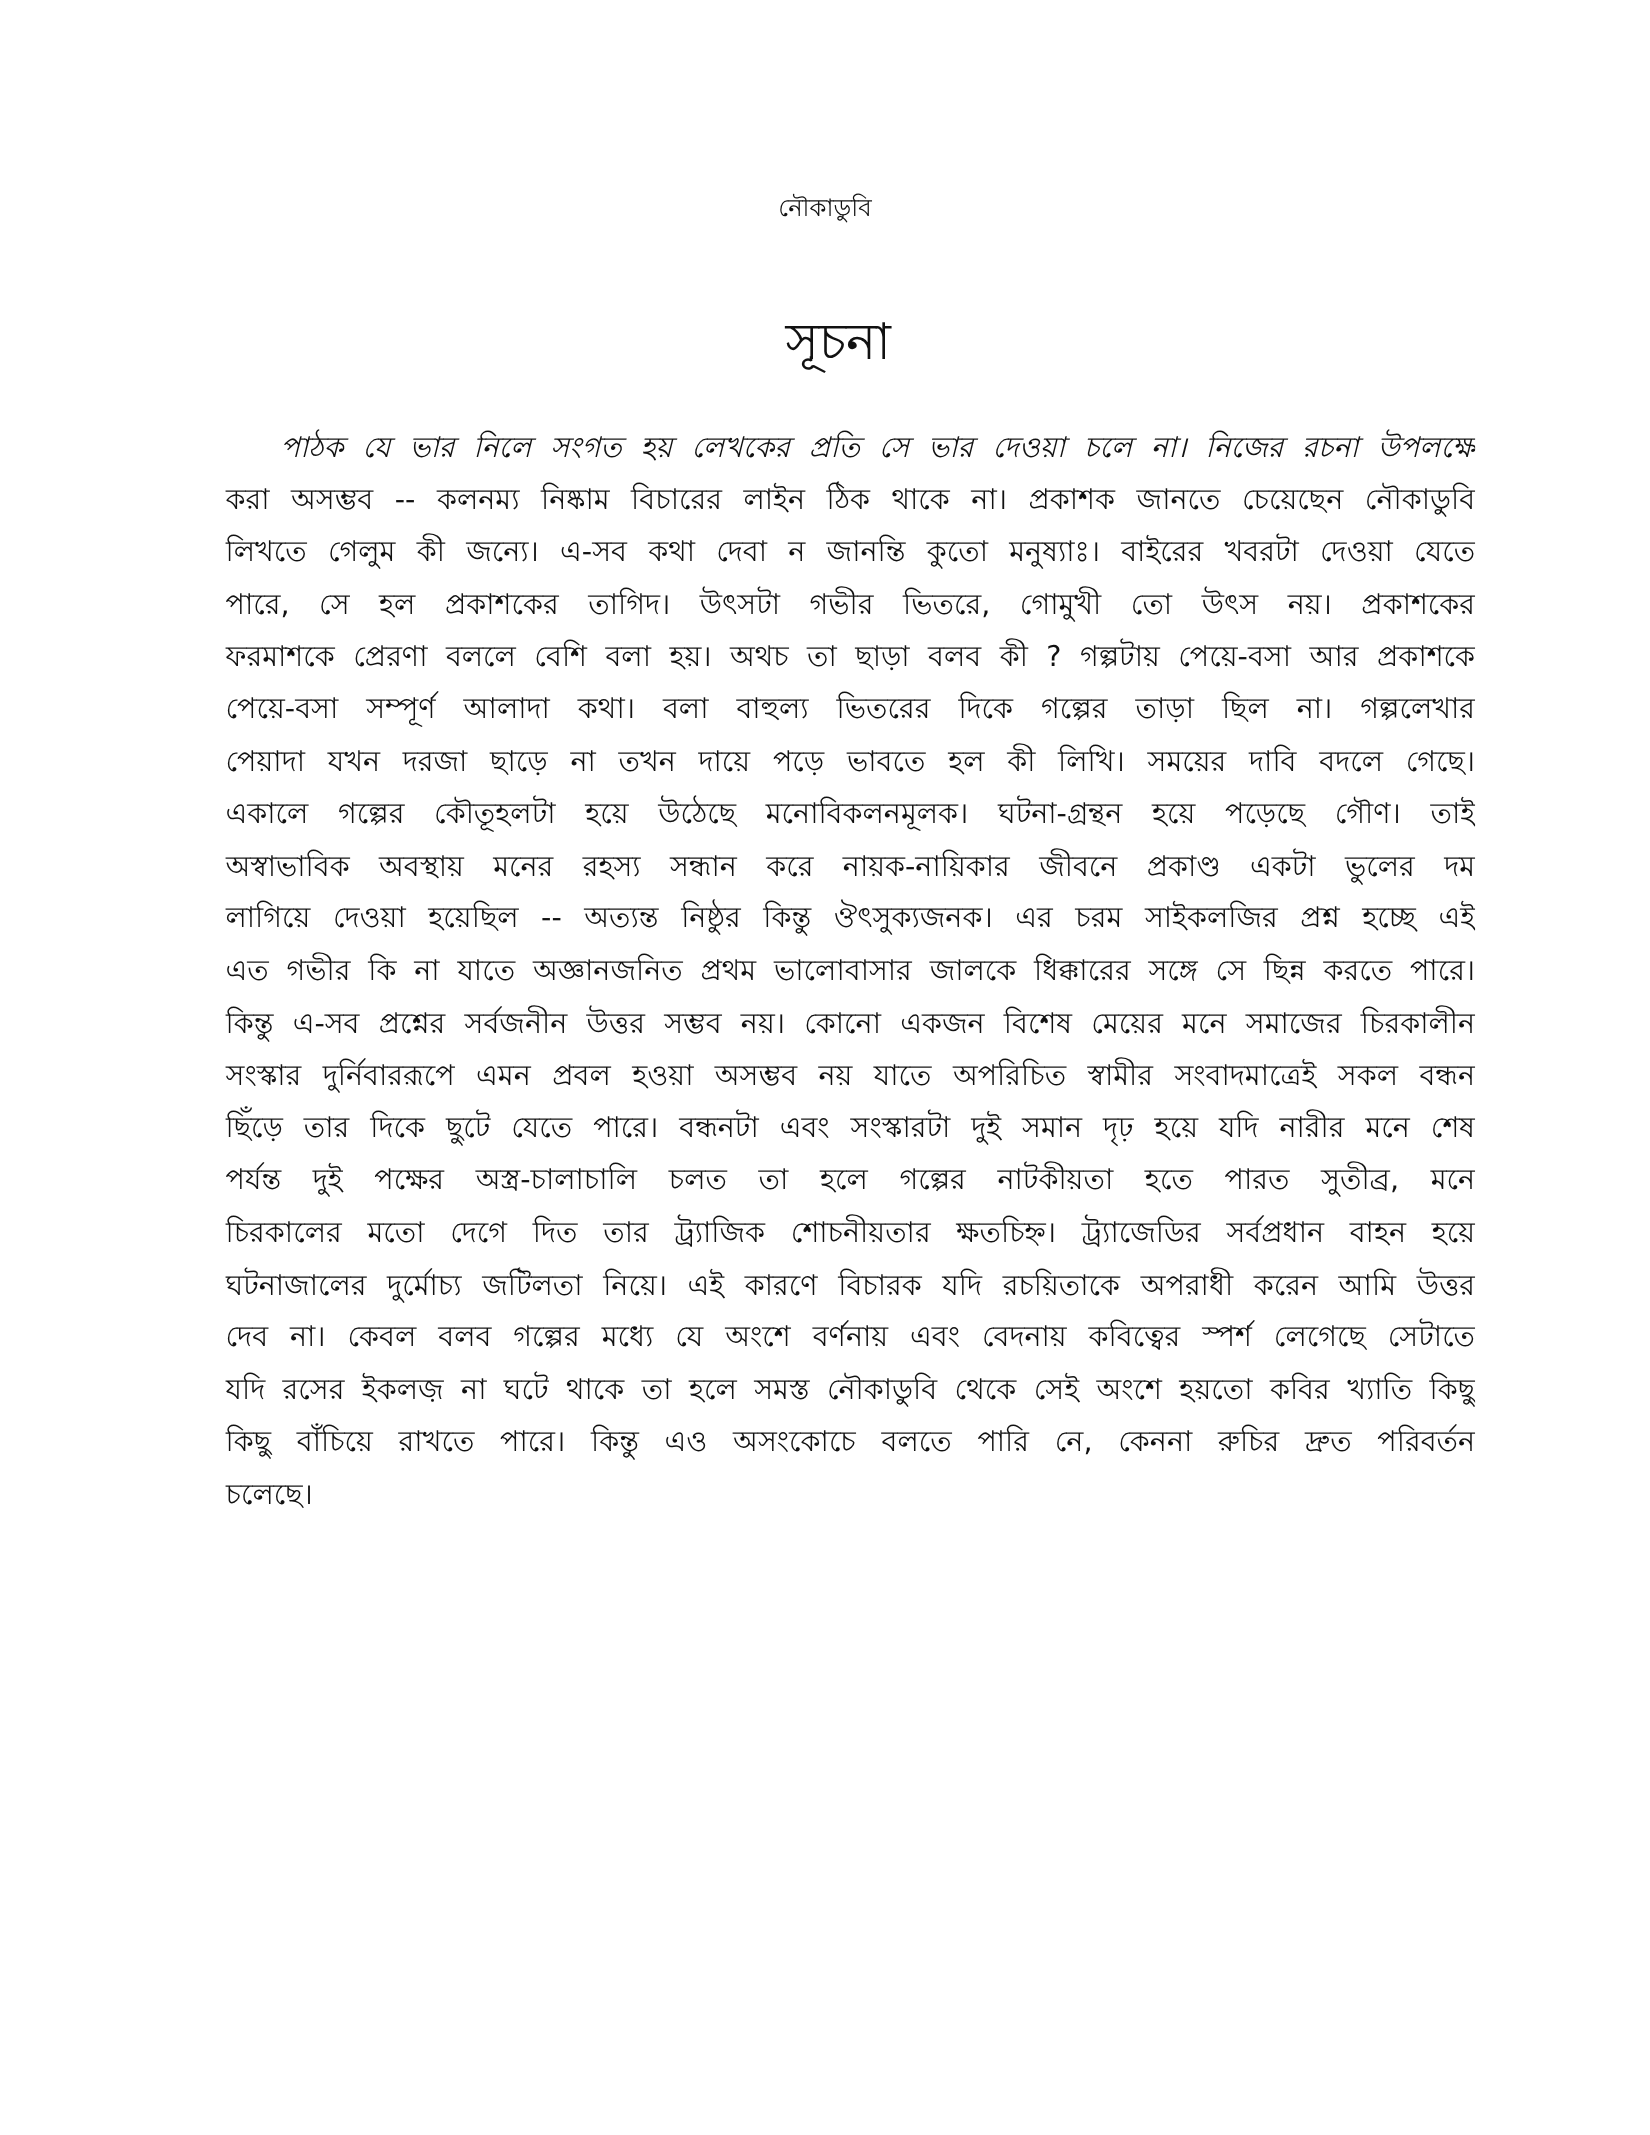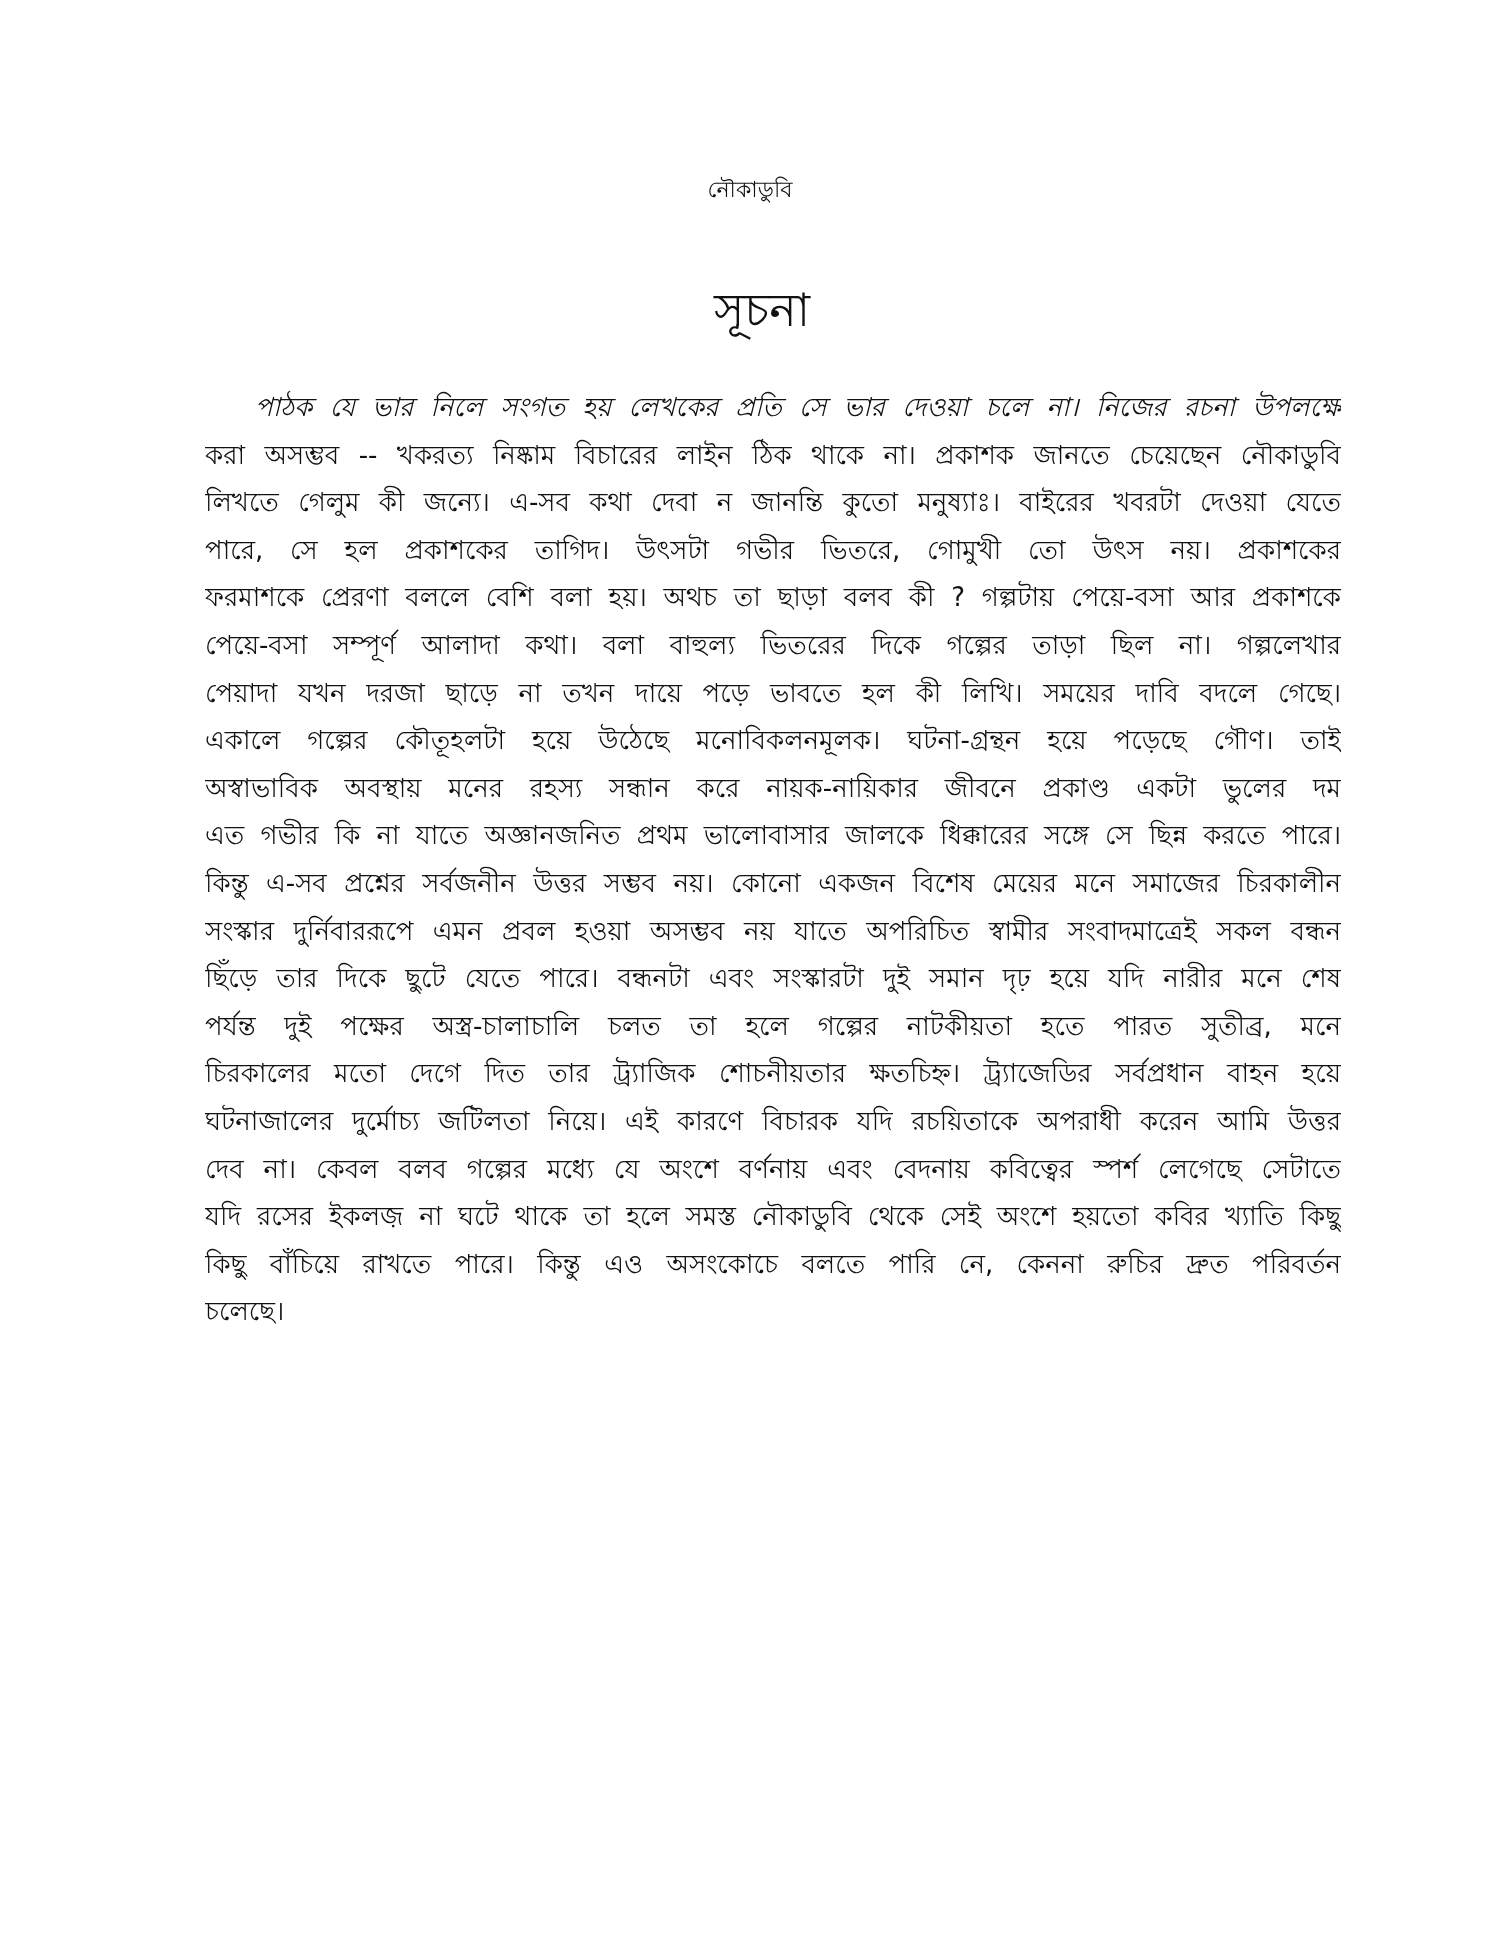--- a/index.html
+++ b/index.html
@@ -18,28 +18,29 @@
 </style>
 </head>
 <body>
 
 <div class="page">
   <div class="running-head">নৌকাডুবি</div>
   <div class="title">সূচনা</div>
 
   <div class="body-text">
     <span class="line first">পাঠক যে ভার নিলে সংগত হয় লেখকের প্রতি সে ভার দেওয়া চলে না। নিজের রচনা উপলক্ষে</span>
-    <span class="line">করা অসম্ভব -- খকরত্য নিষ্কাম বিচারের লাইন ঠিক থাকে না। প্রকাশক জানতে চেয়েছেন নৌকাডুবি</span>
+    <span class="line">করা অসম্ভব -- কলনম্য নিষ্কাম বিচারের লাইন ঠিক থাকে না। প্রকাশক জানতে চেয়েছেন নৌকাডুবি</span>
     <span class="line">লিখতে গেলুম কী জন্যে। এ-সব কথা দেবা ন জানন্তি কুতো মনুষ্যাঃ। বাইরের খবরটা দেওয়া যেতে</span>
     <span class="line">পারে, সে হল প্রকাশকের তাগিদ। উৎসটা গভীর ভিতরে, গোমুখী তো উৎস নয়। প্রকাশকের</span>
     <span class="line">ফরমাশকে প্রেরণা বললে বেশি বলা হয়। অথচ তা ছাড়া বলব কী ? গল্পটায় পেয়ে-বসা আর প্রকাশকে</span>
     <span class="line">পেয়ে-বসা সম্পূর্ণ আলাদা কথা। বলা বাহুল্য ভিতরের দিকে গল্পের তাড়া ছিল না। গল্পলেখার</span>
     <span class="line">পেয়াদা যখন দরজা ছাড়ে না তখন দায়ে পড়ে ভাবতে হল কী লিখি। সময়ের দাবি বদলে গেছে।</span>
     <span class="line">একালে গল্পের কৌতূহলটা হয়ে উঠেছে মনোবিকলনমূলক। ঘটনা-গ্রন্থন হয়ে পড়েছে গৌণ। তাই</span>
     <span class="line">অস্বাভাবিক অবস্থায় মনের রহস্য সন্ধান করে নায়ক-নায়িকার জীবনে প্রকাণ্ড একটা ভুলের দম</span>
+    <span class="line">লাগিয়ে দেওয়া হয়েছিল -- অত্যন্ত নিষ্ঠুর কিন্তু ঔৎসুক্যজনক। এর চরম সাইকলজির প্রশ্ন হচ্ছে এই</span>
     <span class="line">এত গভীর কি না যাতে অজ্ঞানজনিত প্রথম ভালোবাসার জালকে ধিক্কারের সঙ্গে সে ছিন্ন করতে পারে।</span>
     <span class="line">কিন্তু এ-সব প্রশ্নের সর্বজনীন উত্তর সম্ভব নয়। কোনো একজন বিশেষ মেয়ের মনে সমাজের চিরকালীন</span>
     <span class="line">সংস্কার দুর্নিবাররূপে এমন প্রবল হওয়া অসম্ভব নয় যাতে অপরিচিত স্বামীর সংবাদমাত্রেই সকল বন্ধন</span>
     <span class="line">ছিঁড়ে তার দিকে ছুটে যেতে পারে। বন্ধনটা এবং সংস্কারটা দুই সমান দৃঢ় হয়ে যদি নারীর মনে শেষ</span>
     <span class="line">পর্যন্ত দুই পক্ষের অস্ত্র-চালাচালি চলত তা হলে গল্পের নাটকীয়তা হতে পারত সুতীব্র, মনে</span>
     <span class="line">চিরকালের মতো দেগে দিত তার ট্র্যাজিক শোচনীয়তার ক্ষতচিহ্ন। ট্র্যাজেডির সর্বপ্রধান বাহন হয়ে</span>
     <span class="line">ঘটনাজালের দুর্মোচ্য জটিলতা নিয়ে। এই কারণে বিচারক যদি রচয়িতাকে অপরাধী করেন আমি উত্তর</span>
     <span class="line">দেব না। কেবল বলব গল্পের মধ্যে যে অংশে বর্ণনায় এবং বেদনায় কবিত্বের স্পর্শ লেগেছে সেটাতে</span>
     <span class="line">যদি রসের ইকলজ় না ঘটে থাকে তা হলে সমস্ত নৌকাডুবি থেকে সেই অংশে হয়তো কবির খ্যাতি কিছু</span>
     <span class="line">কিছু বাঁচিয়ে রাখতে পারে। কিন্তু এও অসংকোচে বলতে পারি নে, কেননা রুচির দ্রুত পরিবর্তন</span>

